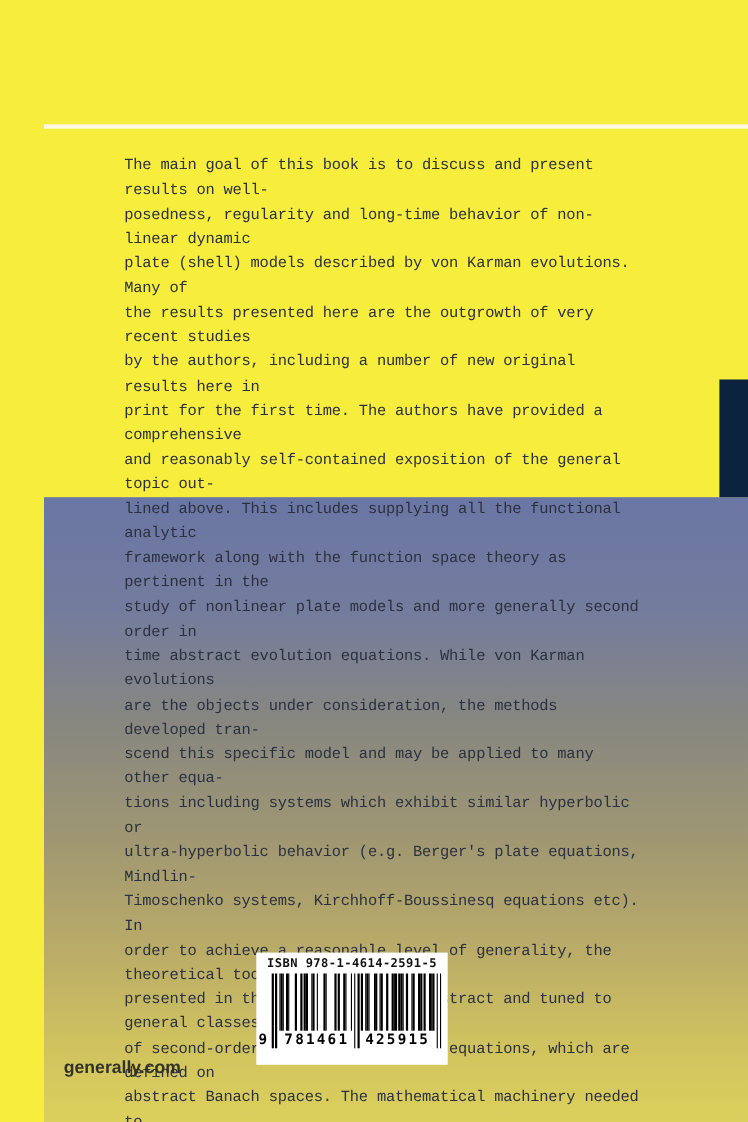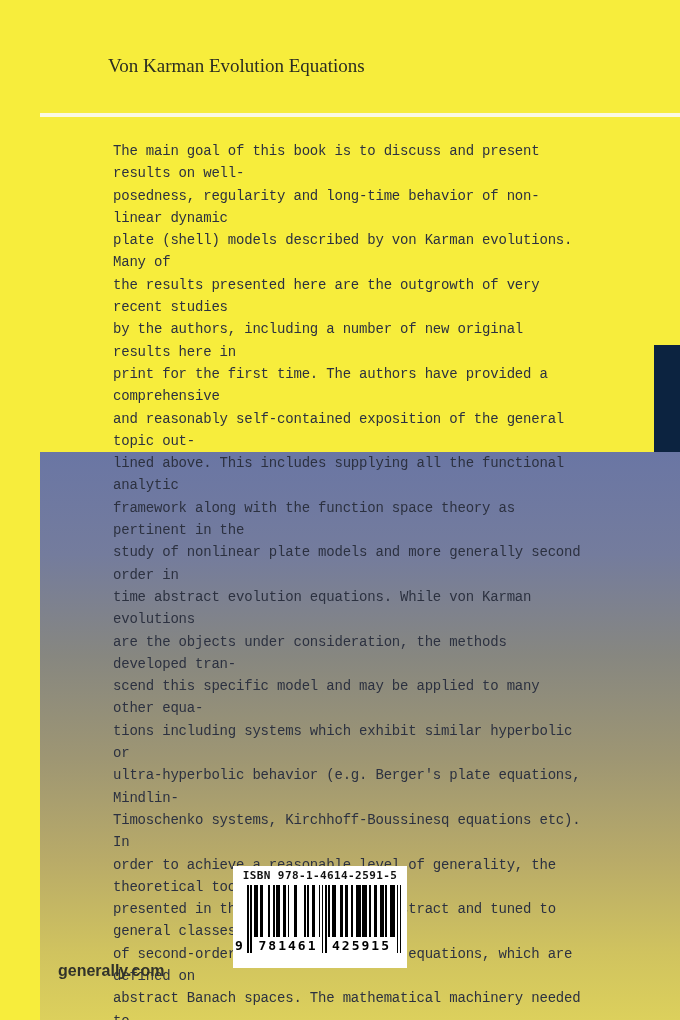--- a/index.html
+++ b/index.html
@@ -73,21 +73,20 @@
 </head>
 <body>
 
 <div class="cover">
 
   <div class="gradient-panel"></div>
   <div class="navy-block"></div>
   <div class="header-rule"></div>
 
   <div class="header">
-    <h1 class="book-title">Von Karman Evolution Equations</h1>
   </div>
 
   <div class="body-text">
     <p class="para">The main goal of this book is to discuss and present results on well-
 posedness, regularity and long-time behavior of non-linear dynamic
 plate (shell) models described by von Karman evolutions. Many of
 the results presented here are the outgrowth of very recent studies
 by the authors, including a number of new original results here in
 print for the first time.  The authors have provided a comprehensive
 and reasonably self-contained exposition of the general topic out-

